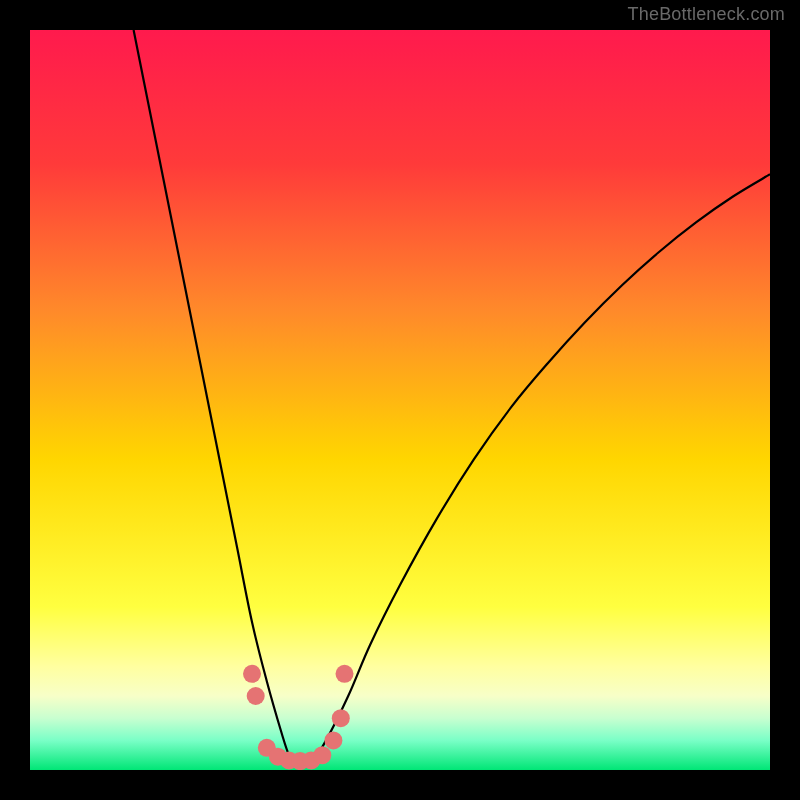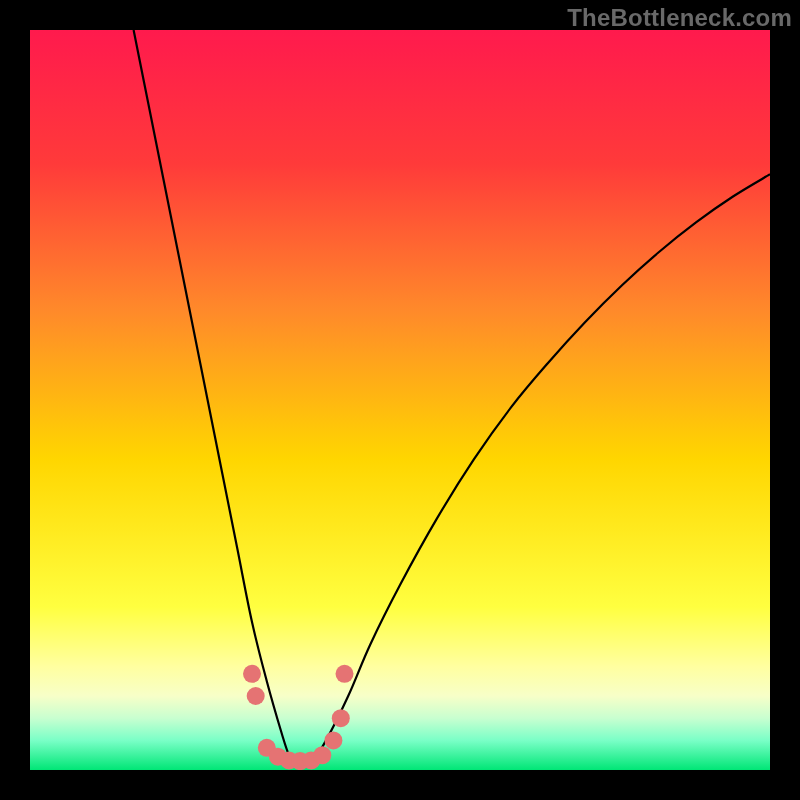--- a/index.html
+++ b/index.html
@@ -27,25 +27,25 @@
   .gradient-bg {
     position: absolute;
     left: 0;
     top: 0;
     width: 740px;
     height: 740px;
   }
   .watermark {
     position: absolute;
     top: 4px;
-    right: 8px;
+    right: 15px;
     font-family: Arial, Helvetica, sans-serif;
-    font-size: 24px;
+    font-size: 18px;
     color: #696969;
-    font-weight: 700;
+    font-weight: 400;
     letter-spacing: 0.2px;
   }
   svg {
     position: absolute;
     left: 0;
     top: 0;
   }
 </style>
 </head>
 <body>

